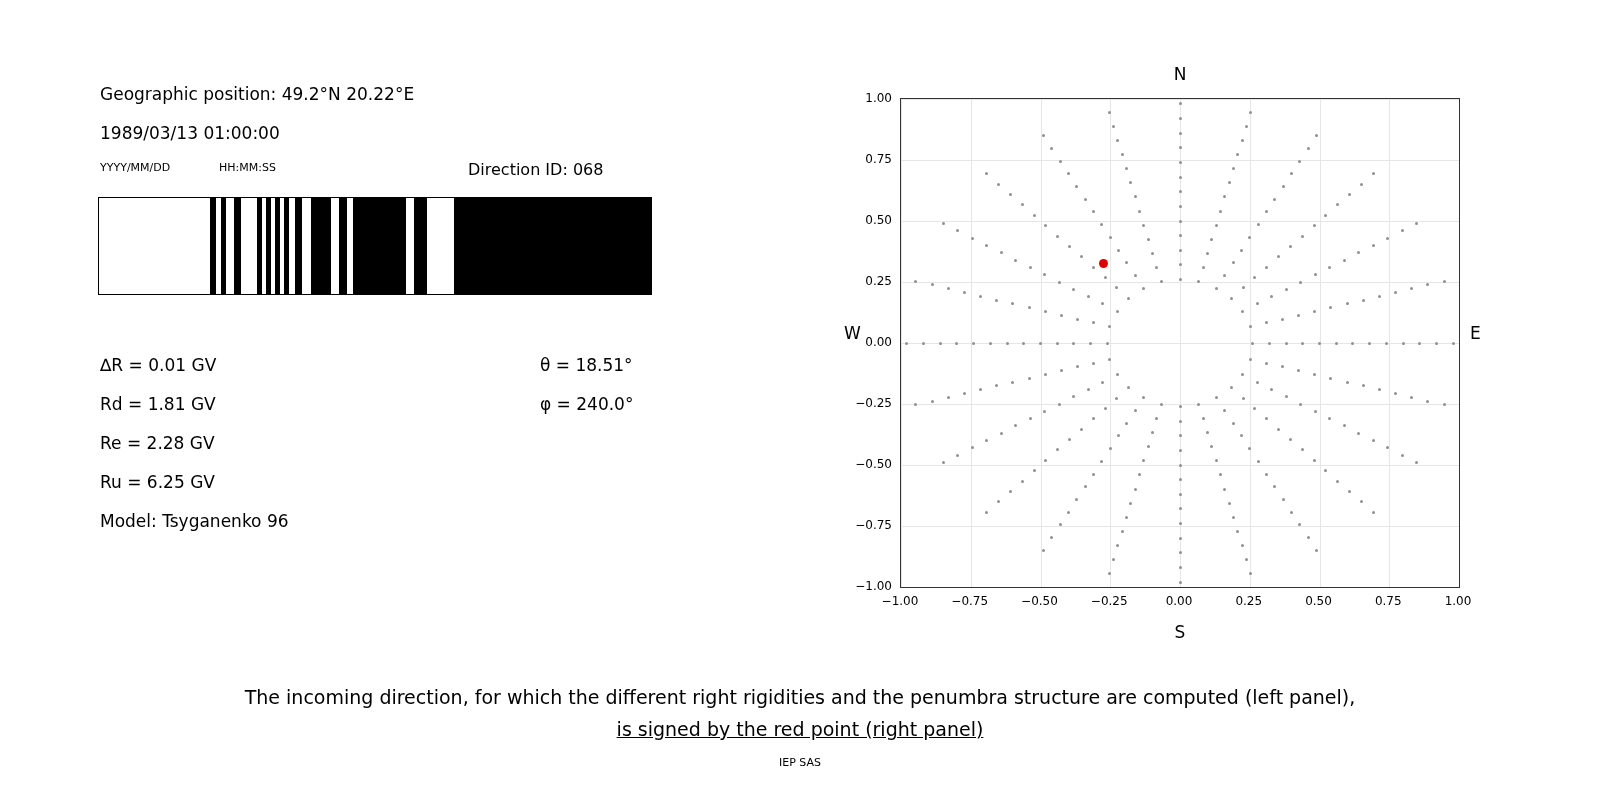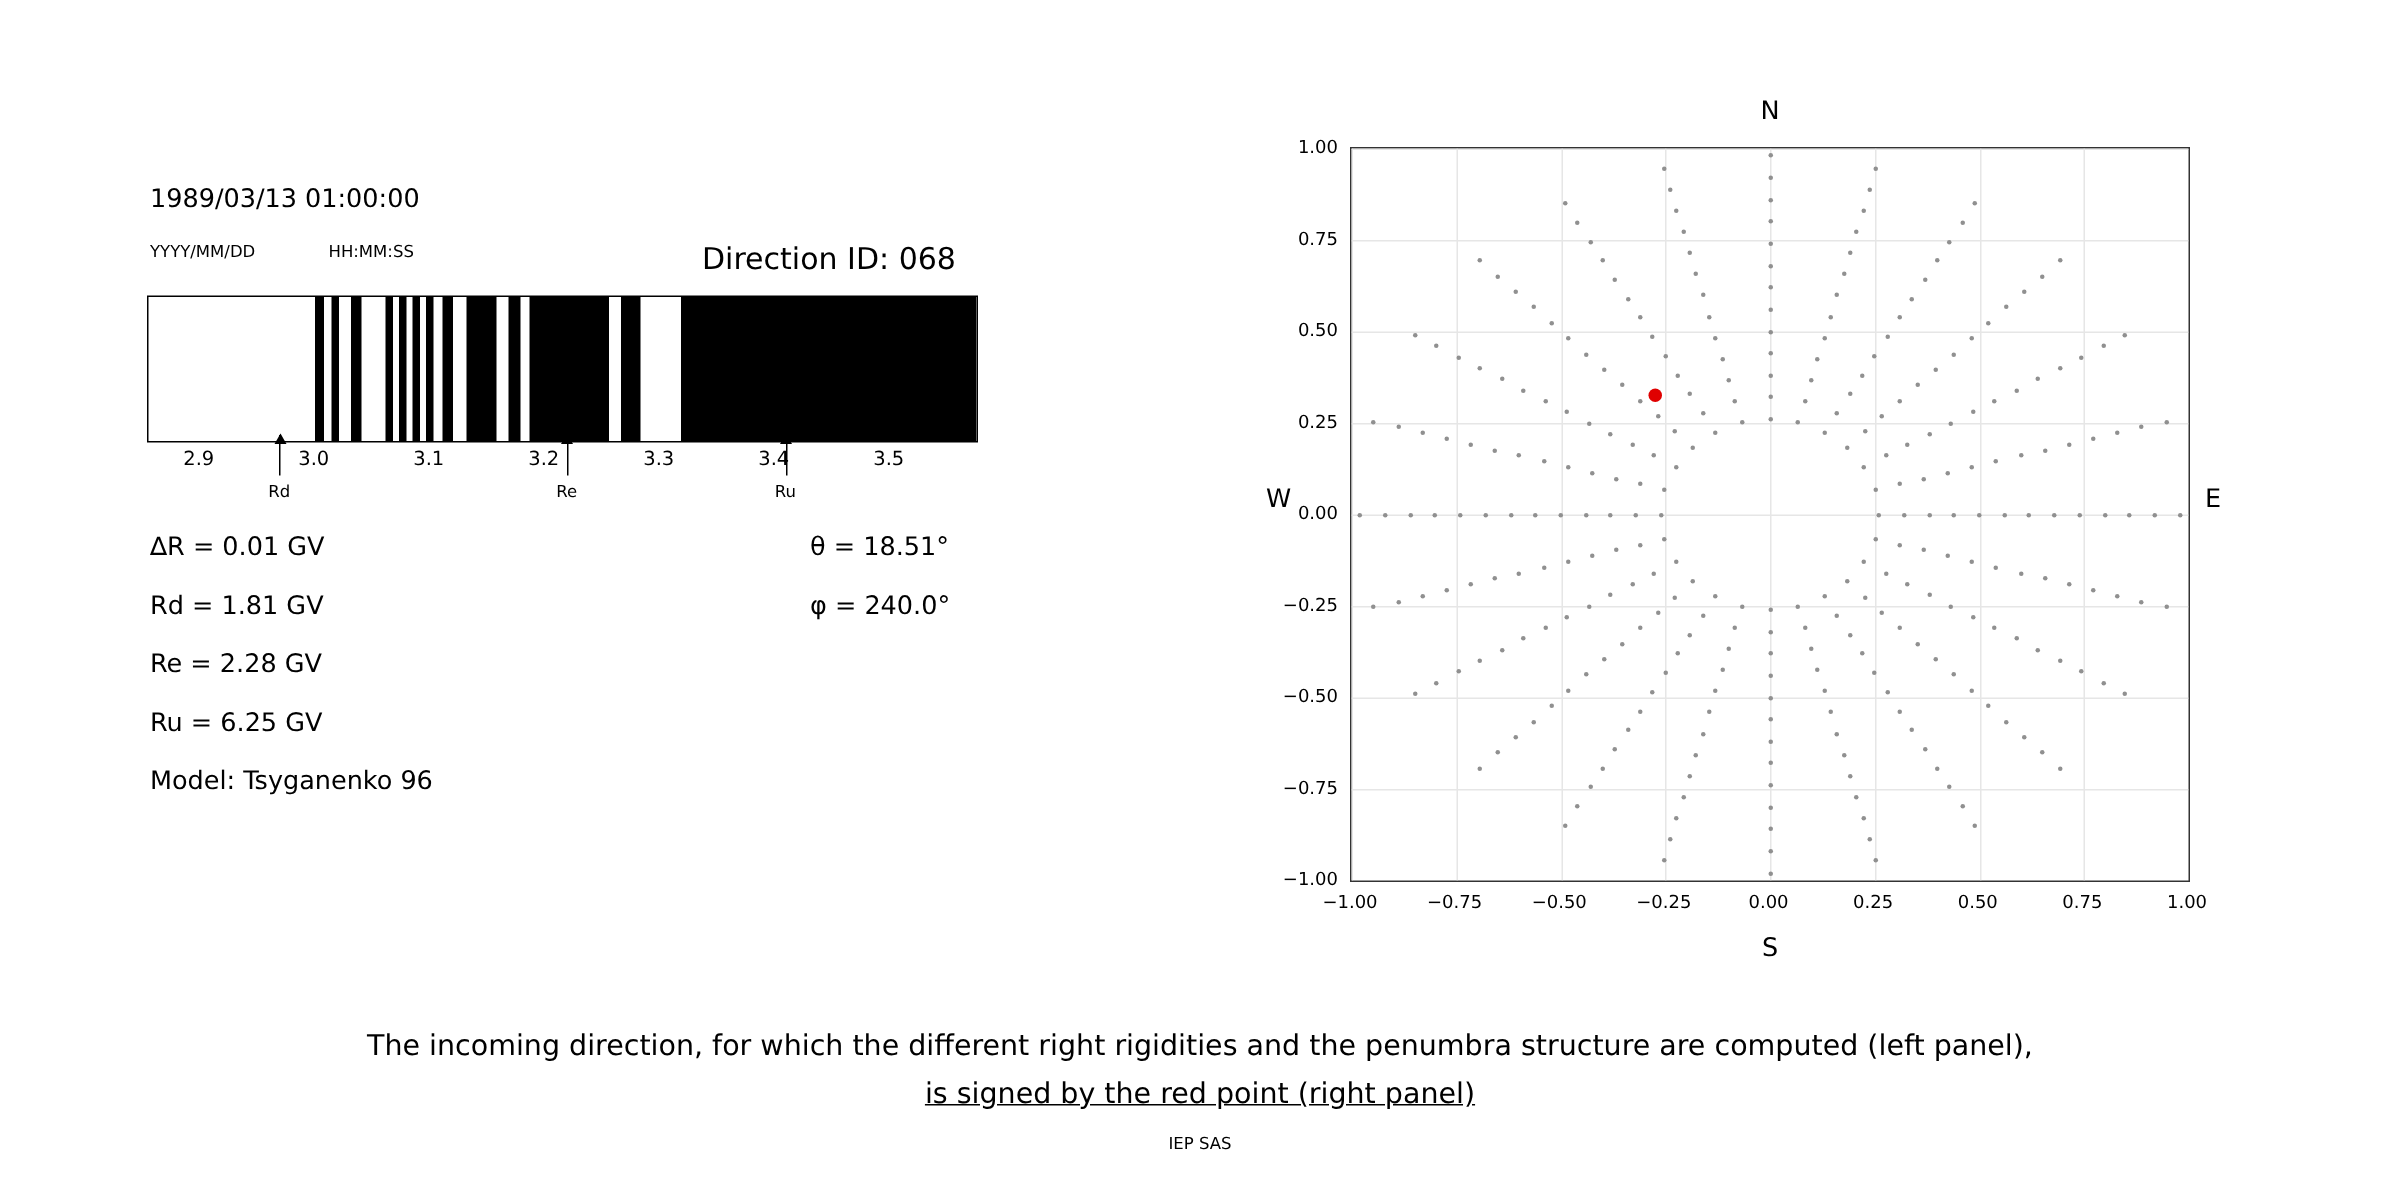--- a/index.html
+++ b/index.html
@@ -21,21 +21,21 @@
     top: 0;
     width: 760px;
     height: 680px;
   }
   .txt { position: absolute; white-space: nowrap; }
 
   #geo-position { left: 100px; top: 84px; font-size: 17px; }
   #datetime     { left: 100px; top: 123px; font-size: 17px; }
   #date-format  { left: 100px; top: 161px; font-size: 11px; }
   #time-format  { left: 219px; top: 161px; font-size: 11px; }
-  #direction-id { left: 468px; top: 160px; font-size: 20px; }
+  #direction-id { left: 468px; top: 160px; font-size: 16px; }
 
   
   .penumbra-wrap {
     position: absolute;
     left: 98px;
     top: 197px;
     width: 554px;
     height: 98px;
     border: 1px solid #000;
     box-sizing: border-box;
@@ -174,20 +174,21 @@
     text-align: center;
     top: 756px;
     font-size: 11px;
   }
 </style>
 </head>
 <body>
 
 <div class="panel-left">
 
+  <div class="txt" id="geo-position">Geographic position: 49.2°N 20.22°E</div>
 
   <div class="txt" id="datetime">1989/03/13 01:00:00</div>
 
   <div class="txt" id="date-format">YYYY/MM/DD</div>
 
   <div class="txt" id="time-format">HH:MM:SS</div>
 
   <div class="txt" id="direction-id">Direction ID: 068</div>
 
   <div class="penumbra-wrap" id="penumbra-band">
@@ -199,35 +200,20 @@
       <div class="pen-bar" style="left: 176.333px; width: 4.6px;"></div>
       <div class="pen-bar" style="left: 184.767px; width: 5.36667px;"></div>
       <div class="pen-bar" style="left: 195.5px; width: 7.66667px;"></div>
       <div class="pen-bar" style="left: 212.367px; width: 19.9333px;"></div>
       <div class="pen-bar" style="left: 239.967px; width: 7.66667px;"></div>
       <div class="pen-bar" style="left: 253.767px; width: 53.6667px;"></div>
       <div class="pen-bar" style="left: 315.1px; width: 13.0333px;"></div>
       <div class="pen-bar" style="left: 354.967px; width: 197.033px;"></div>
     </div>
 
-  <div class="axis-area" id="penumbra-axis">
-      <div class="tick-label" style="left: 34.5px;">2.9</div>
-      <div class="tick-label" style="left: 111.167px;">3.0</div>
-      <div class="tick-label" style="left: 187.833px;">3.1</div>
-      <div class="tick-label" style="left: 264.5px;">3.2</div>
-      <div class="tick-label" style="left: 341.167px;">3.3</div>
-      <div class="tick-label" style="left: 417.833px;">3.4</div>
-      <div class="tick-label" style="left: 494.5px;">3.5</div>
-      <div class="marker-arrow" style="left: 88.1667px; top: -5px; height: 27px;"></div>
-      <div class="marker-label" style="left: 88.1667px; top: 26px;">Rd</div>
-      <div class="marker-arrow" style="left: 279.833px; top: -5px; height: 27px;"></div>
-      <div class="marker-label" style="left: 279.833px; top: 26px;">Re</div>
-      <div class="marker-arrow" style="left: 425.5px; top: -5px; height: 27px;"></div>
-      <div class="marker-label" style="left: 425.5px; top: 26px;">Ru</div>
-    </div>
 
   <div class="txt stat-left" id="stat-dr">∆R = 0.01 GV</div>
   <div class="txt stat-left" id="stat-rd">Rd = 1.81 GV</div>
   <div class="txt stat-left" id="stat-re">Re = 2.28 GV</div>
   <div class="txt stat-left" id="stat-ru">Ru = 6.25 GV</div>
   <div class="txt stat-left" id="stat-model">Model: Tsyganenko 96</div>
   <div class="txt stat-right" id="stat-theta">θ = 18.51°</div>
   <div class="txt stat-right" id="stat-phi">φ = 240.0°</div>
 </div>
 

